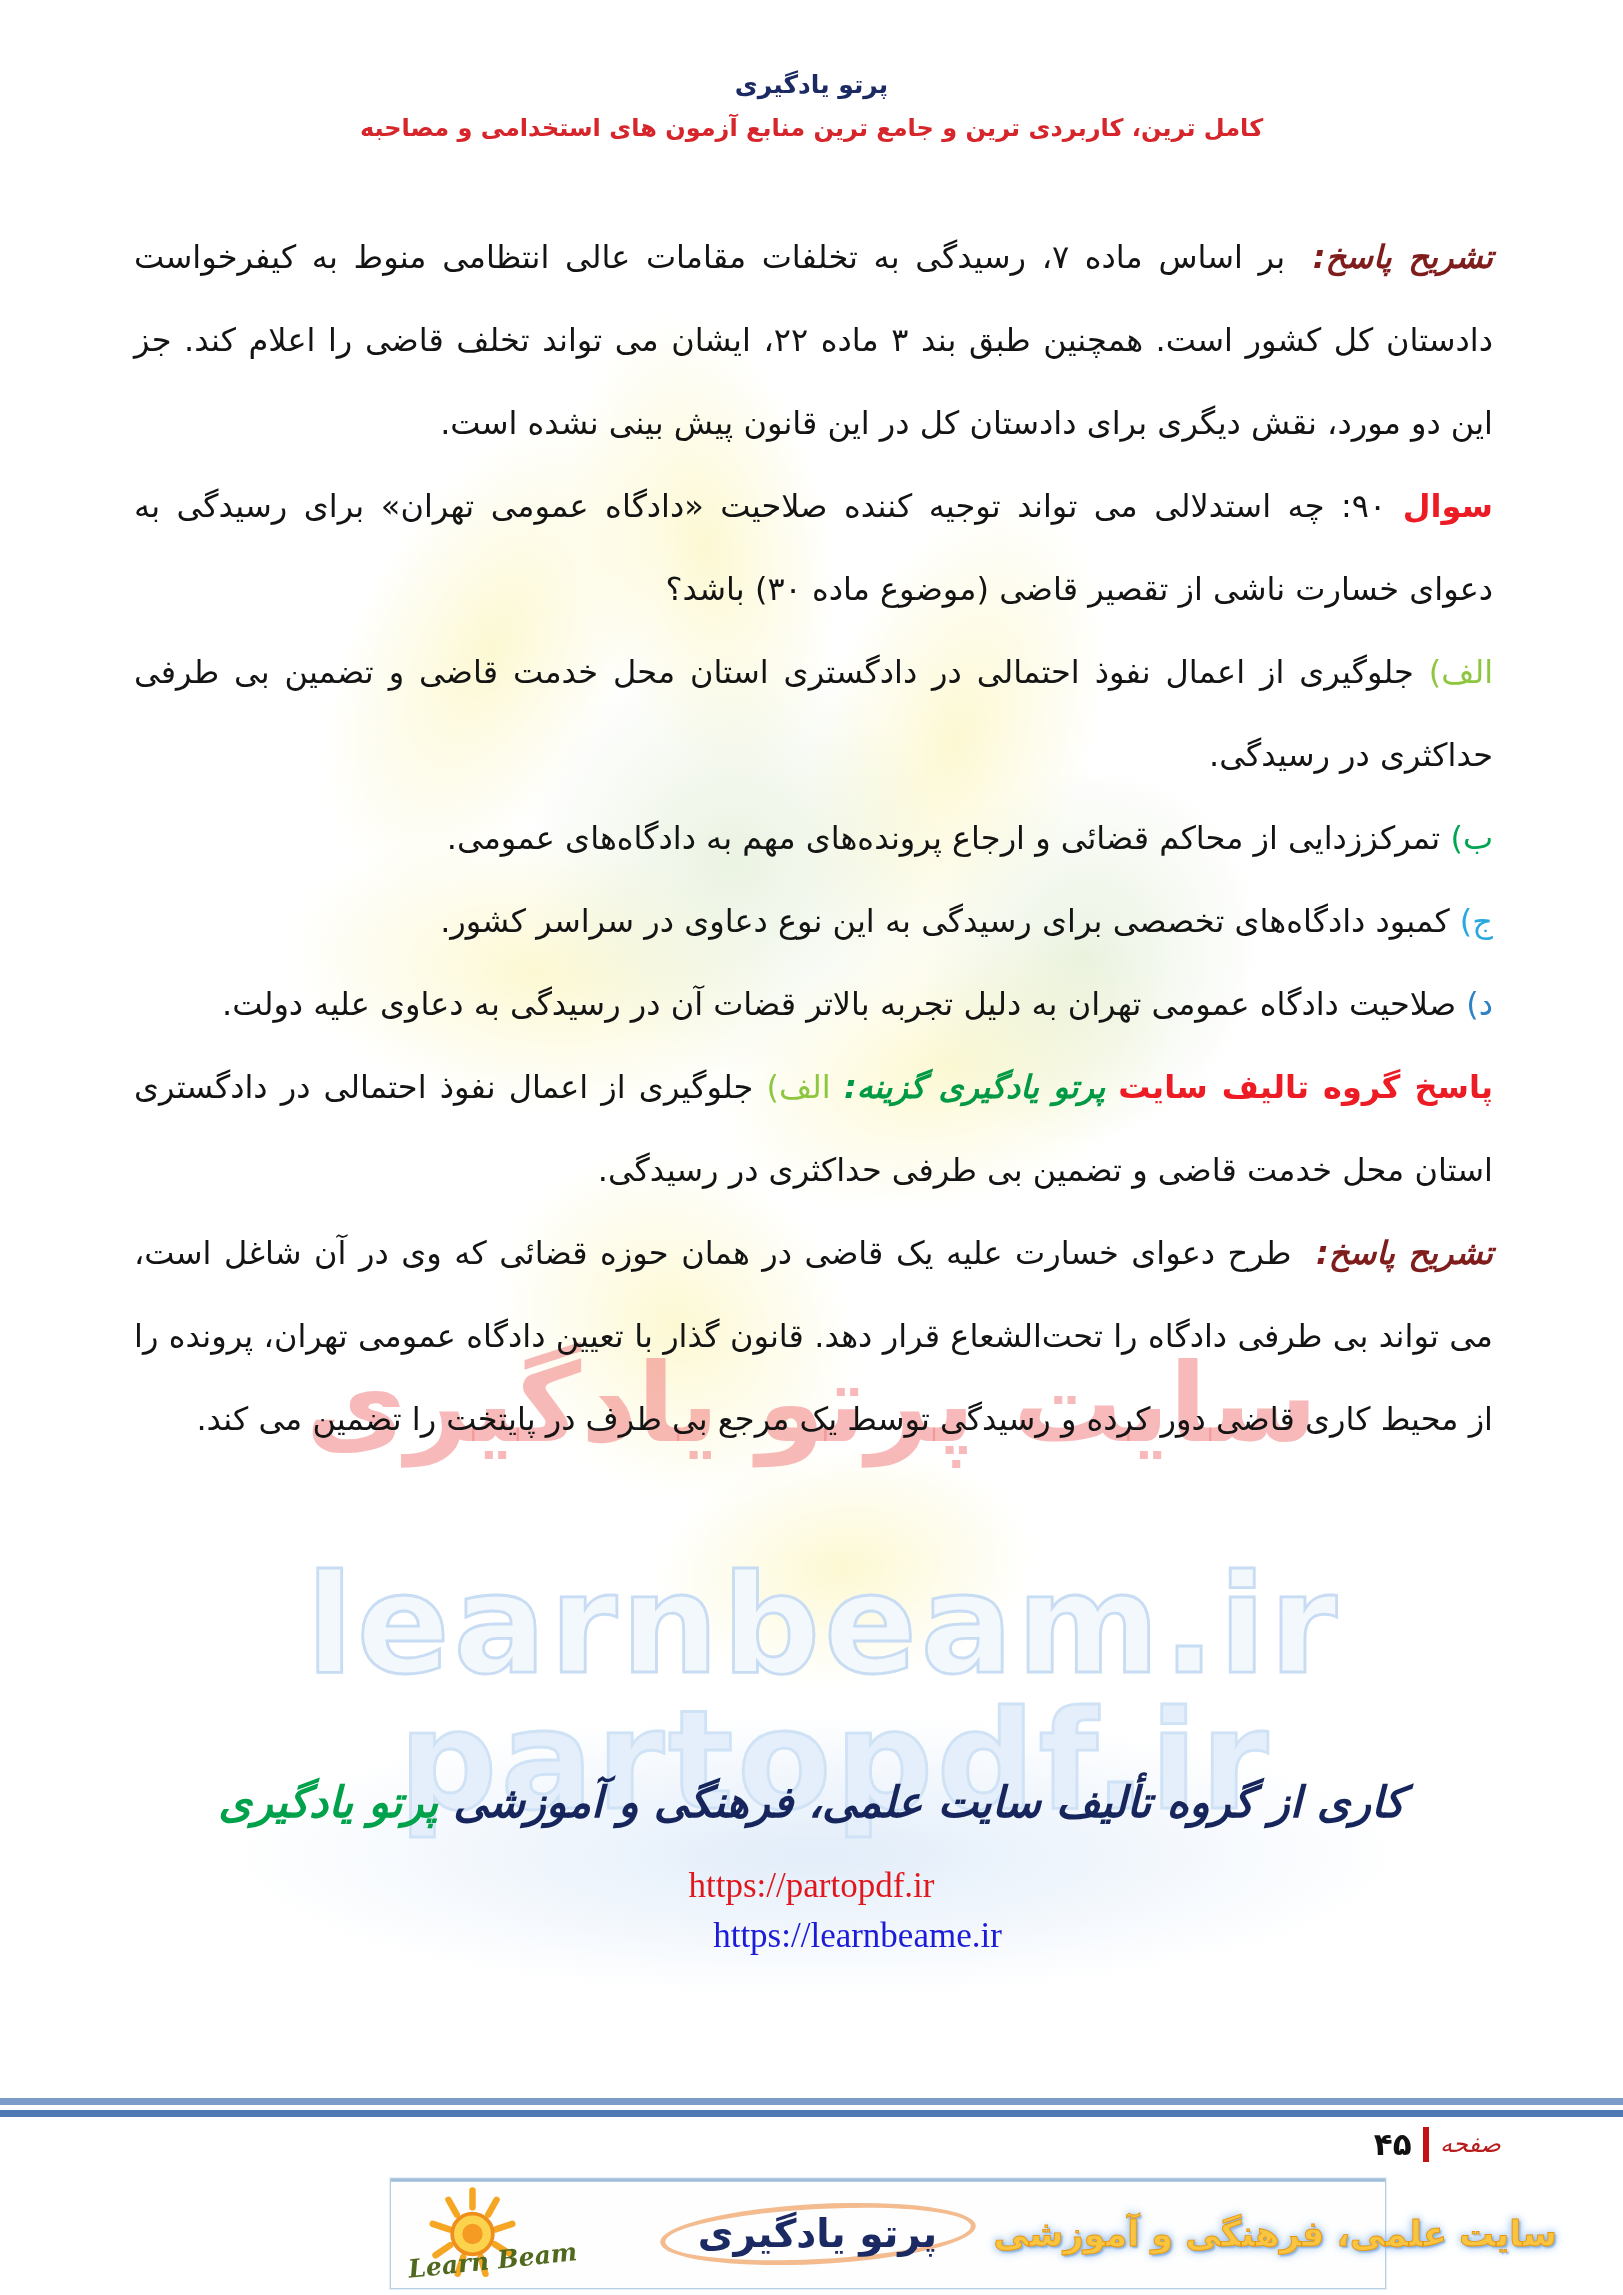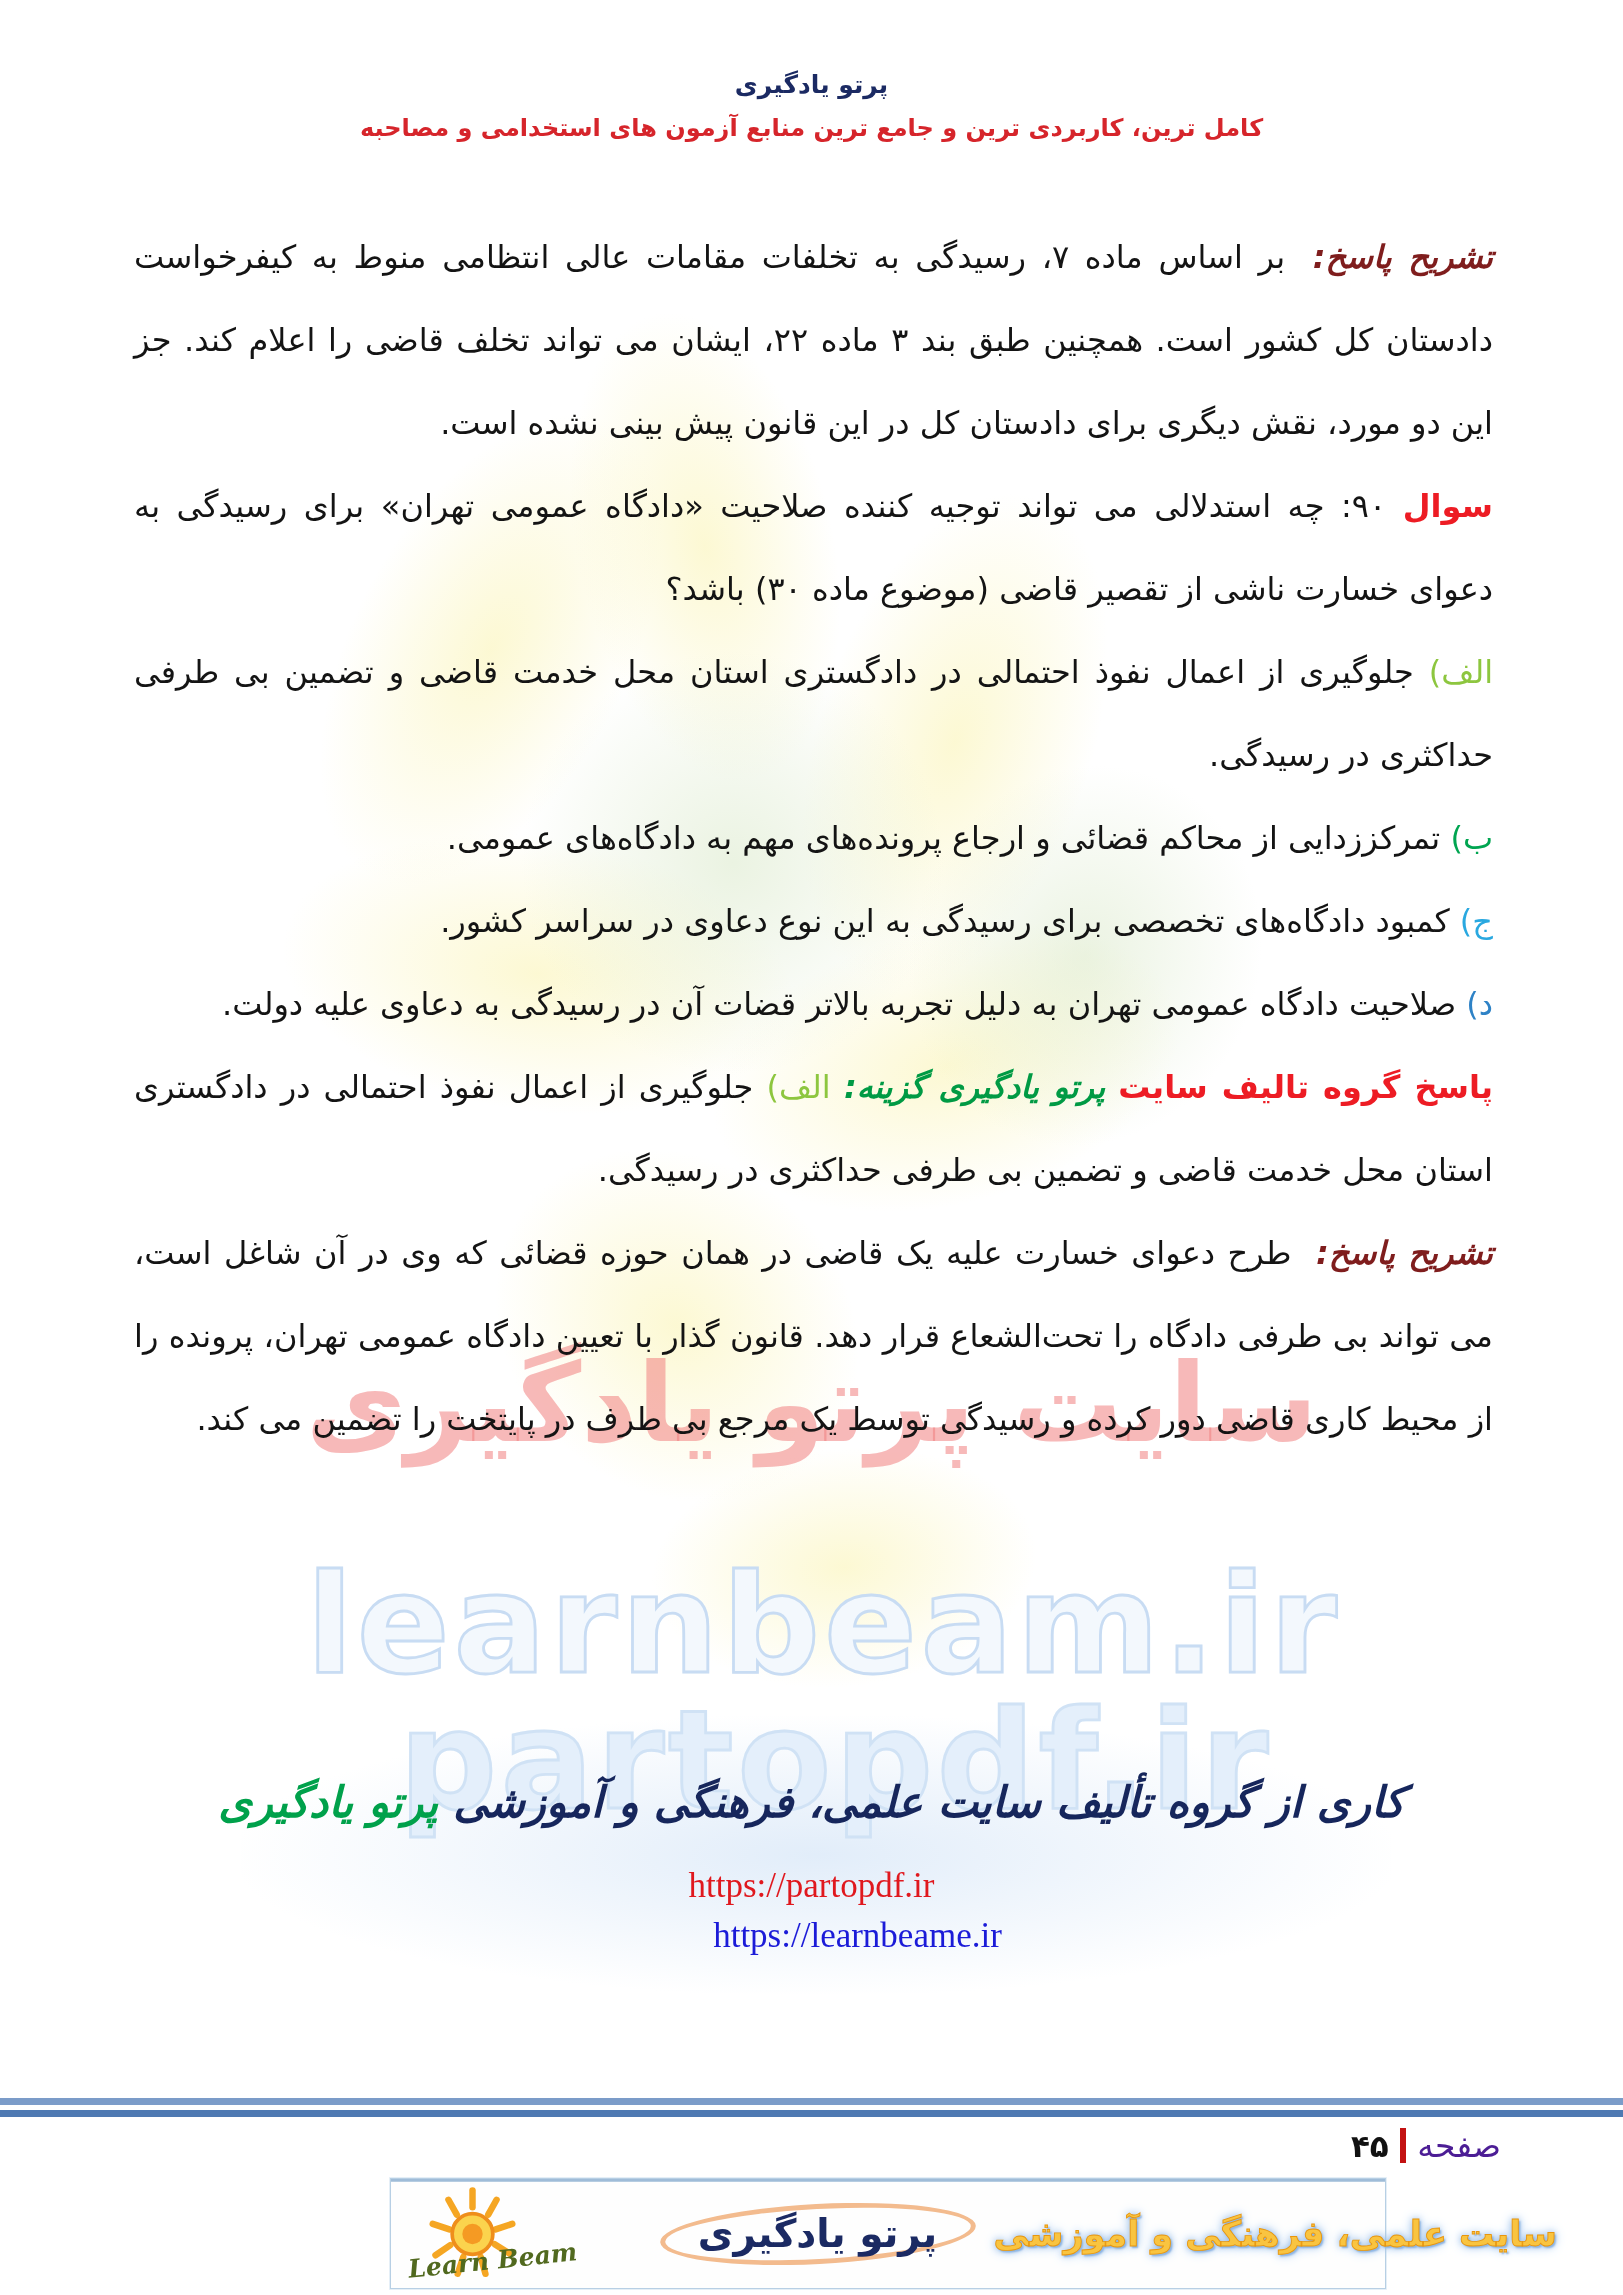--- a/index.html
+++ b/index.html
@@ -64,21 +64,21 @@
 
   
   .footer-rule { position:absolute; top:2098px; left:0; width:100%; }
   .rule-a { height:6.5px; background:#7b9cc9; }
   .rule-gap { height:5.6px; background:#ffffff; }
   .rule-b { height:6.5px; background:#4e79b2; }
 
   .page-info { position:absolute; top:2126px; right:122px; display:flex; align-items:center; gap:11px; }
   .pg-num   { font-size:31px; font-weight:bold; color:#111111; }
   .pg-bar   { width:6.5px; height:35px; background:#c31212; }
-  .pg-label { font-size:33px; color:#4c1d95; }
+  .pg-label { font-size:24px; color:#b91c1c;font-style:italic; }
 
   .banner {
     position:absolute; top:2178px; left:390px; width:994px; height:109px;
     background:#fefefe; border:1.9px solid #b7cfe4; box-shadow:0 2.8px 0 #9fbcd8 inset, 0 0 0 0.9px #e3eef7;
     display:flex; align-items:center;
   }
   .logo-wrap { position:relative; width:213px; height:100%; flex:0 0 auto; }
   .logo-sun  { position:absolute; left:26px; top:3.7px; }
   .logo-script {
     position:absolute; left:16.7px; bottom:13px; font-style:italic; font-weight:bold;

